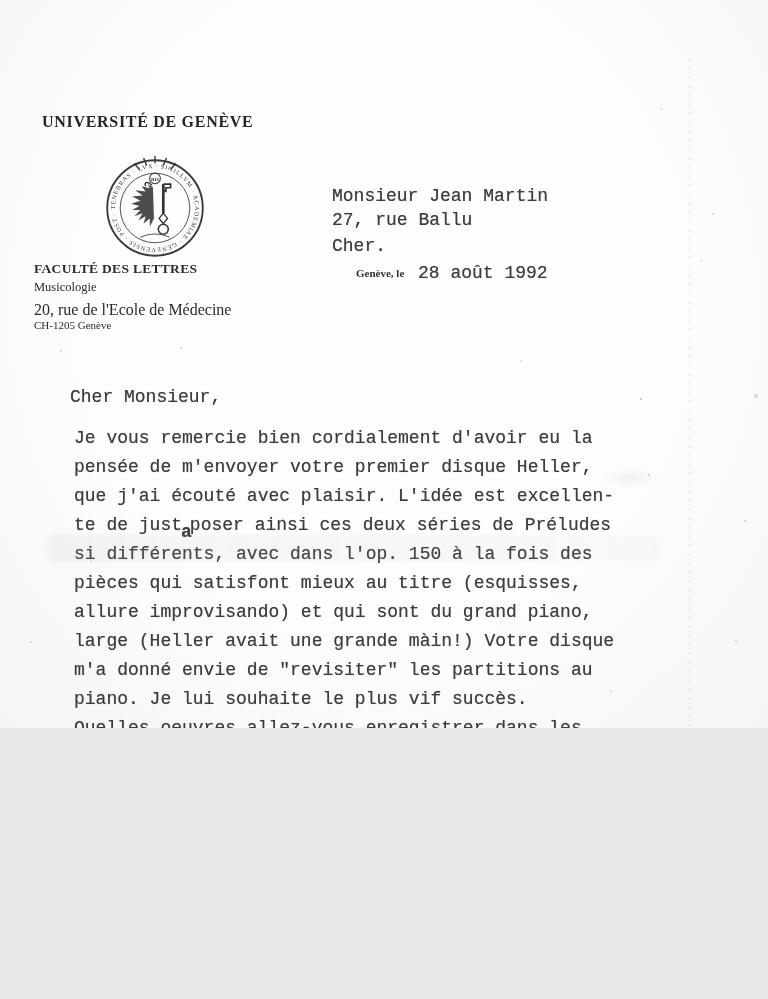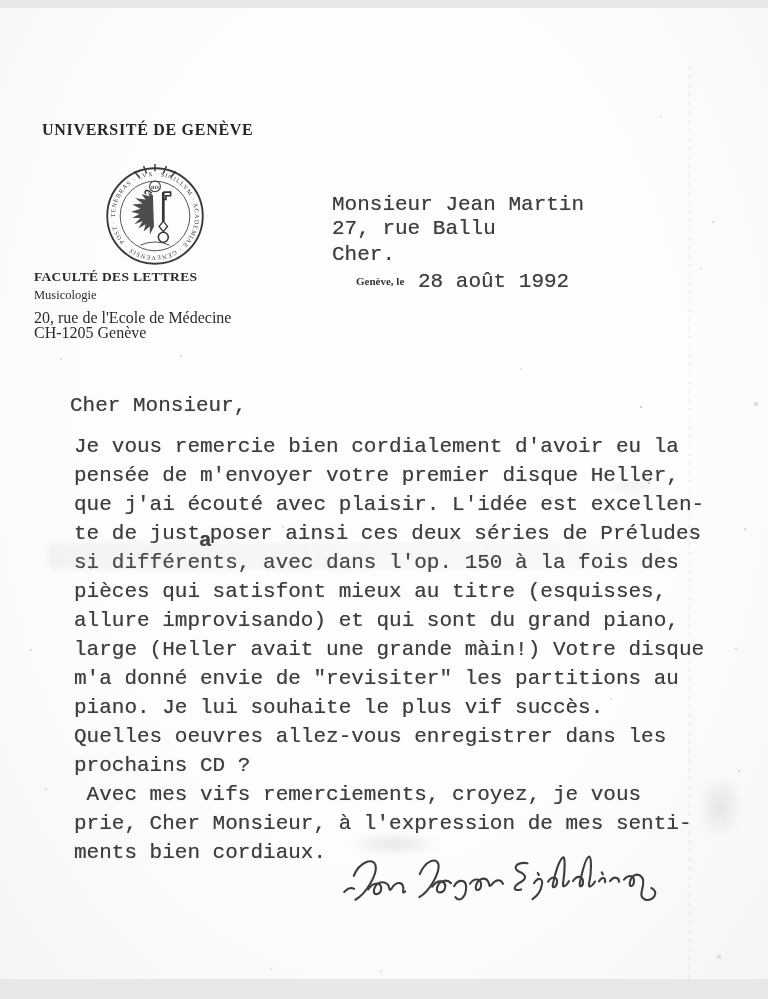--- a/index.html
+++ b/index.html
@@ -1,44 +1,44 @@
 <!DOCTYPE html>
 <html><head>
 <meta charset="utf-8">
 <style>
   html,body{margin:0;padding:0;background:#e8e8e6;}
   .page{
-    position:relative;width:768px;height:971px;margin:8px auto;
+    position:relative;width:768px;height:728px;margin:0 auto;
     background:radial-gradient(ellipse at 50% 42%, #fdfdfc 55%, #f5f5f3 100%);
     overflow:hidden;
     font-family:"Liberation Serif", serif;
     color:#2e2e2e;
   }
   .tw{
     font-family:"Liberation Mono", monospace;
-    font-size:21px;
+    font-size:18px;
     line-height:29px;
     color:#3d3d3d;
     text-shadow:0 0 0.7px rgba(55,55,55,0.6);
     white-space:pre;
     position:absolute;
   }
   .serifhead{position:absolute;font-family:"Liberation Serif", serif;}
   .title{
     left:42px;top:113px;
     font-size:16px;font-weight:bold;letter-spacing:0.7px;color:#262626;
   }
   .seal{position:absolute;left:101px;top:154px;width:108px;height:108px;}
   .faculty-block{
     position:absolute;left:34px;top:261px;width:226px;text-align:left;color:#2b2b2b;
   }
   .faculty{font-size:13.5px;font-weight:bold;letter-spacing:0.3px;}
   .department{font-size:12.5px;margin-top:3px;}
   .addr{font-size:16px;margin-top:8px;line-height:14px;}
-  .addr2{font-size:16px;margin-top:1px;line-height:14px;}
+  .addr2{font-size:11px;margin-top:1px;line-height:14px;}
   .recipient1{left:332px;top:182px;}
   .recipient2{left:332px;top:206px;}
   .recipient3{left:332px;top:232px;}
   .place-label{left:356px;top:267px;font-size:11px;font-weight:bold;color:#333;}
   .dateline{left:418px;top:259px;}
   .salutation{left:70px;top:383px;}
   .para-top{left:74px;top:424px;}
   .line-just{left:74px;top:511px;}
   .dropped{position:relative;top:7px;font-weight:bold;margin:0 -2px 0 -1px;}
   .para-rest{left:74px;top:540px;}

